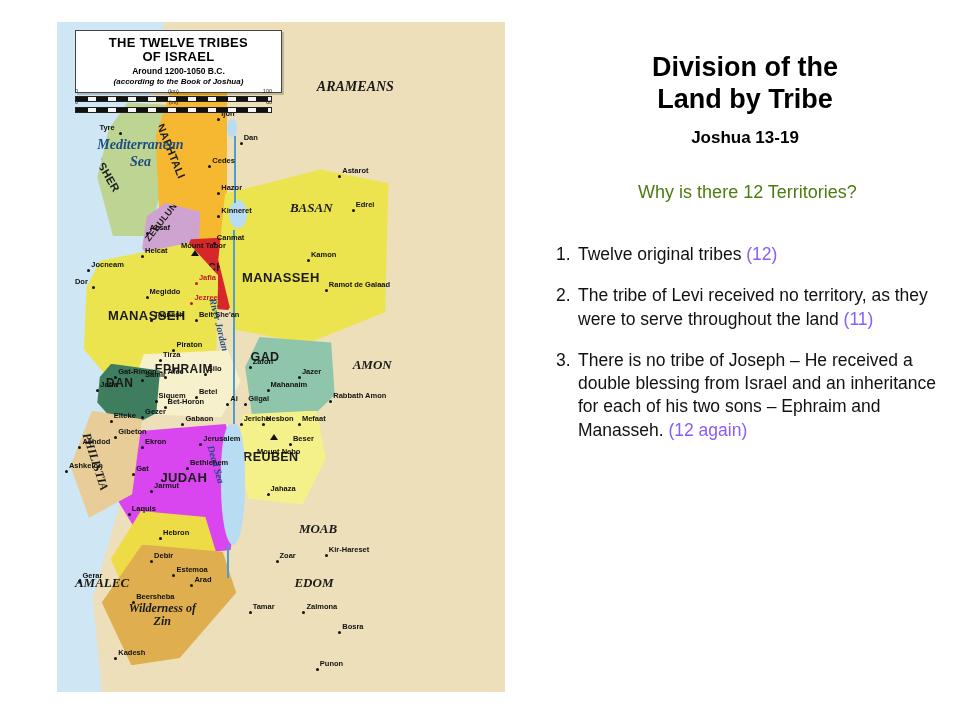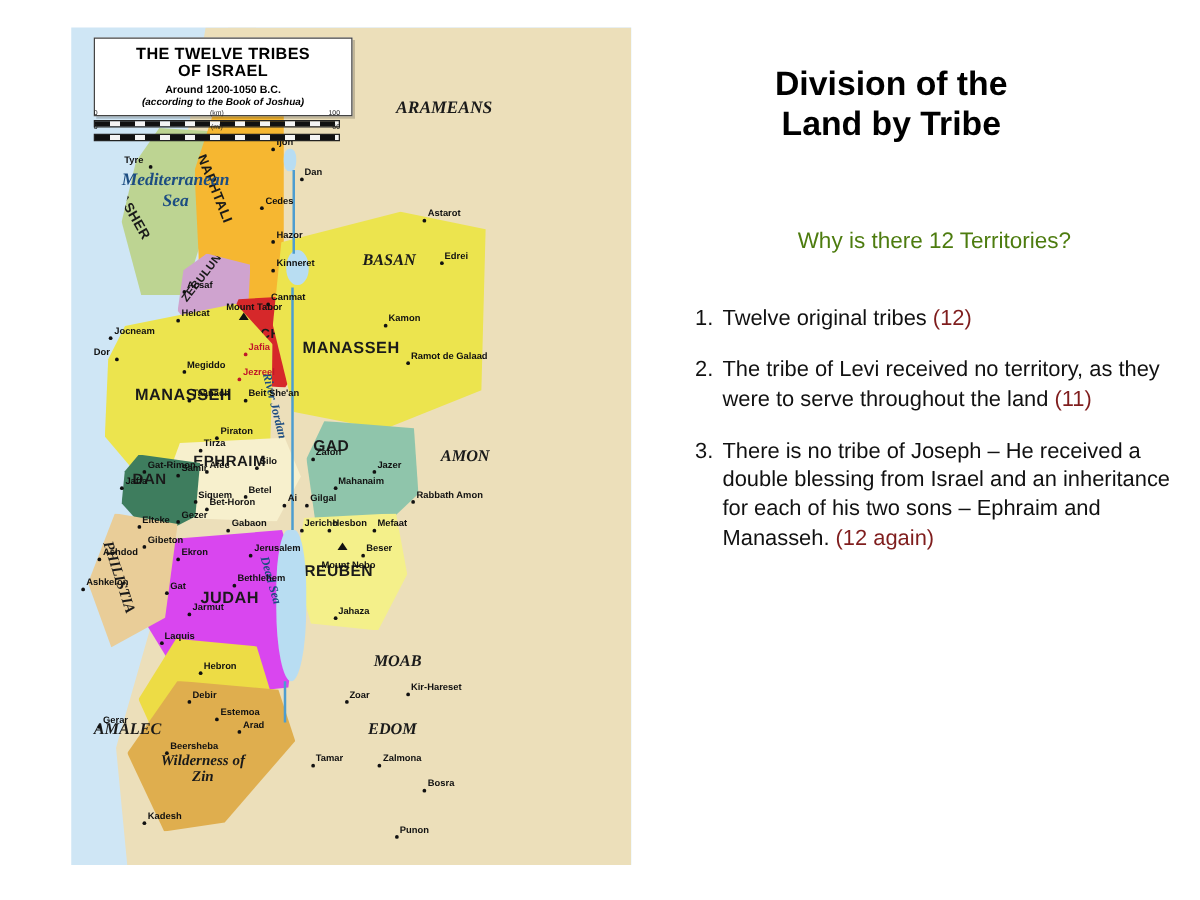--- a/index.html
+++ b/index.html
@@ -180,42 +180,42 @@
       #111 0 12px, #f4f4f4 12px 20px);
     border: .5px solid #222;
   }
   .scalerow .t0 { position: absolute; left: 0; top: -4px; font-size: 5.5px; color:#222;}
   .scalerow .t1 { position: absolute; right: 0; top: -4px; font-size: 5.5px; color:#222;}
   .scalerow .tu { position: absolute; left: 50%; top: -4px; transform: translateX(-50%);
                   font-size: 5.5px; color:#222; }
 
   
   #title {
-    position: absolute; left: 513px; top: 52px; width: 400px;
+    position: absolute; left: 545px; top: 52px; width: 400px;
     text-align: center;
     font-size: 27px; font-weight: bold; color: #000; line-height: 1.18;
   }
   #subtitle {
     position: absolute; left: 545px; top: 128px; width: 400px;
     text-align: center;
     font-size: 17px; font-weight: bold; color: #000;
   }
   #question {
     position: absolute; left: 545px; top: 182px; width: 405px;
     text-align: center;
     font-size: 18px; color: #4d7c0f;
   }
   #points {
     position: absolute; left: 556px; top: 243px; width: 392px;
     font-size: 17.5px; color: #111; line-height: 1.33;
   }
   #points .item { display: flex; margin-bottom: 18px; }
   #points .num { width: 22px; flex: none; }
   #points .body { flex: 1; }
-  .hl { color: #7f1d1d; margin-top: 48px; }
+  .hl { color: #8b5cf6; margin-top: 48px; }
 </style>
 </head>
 <body>
 
 <div id="slide">
 
   <div id="map">
 
     <div class="land-base"></div>
     <div class="coast-strip"></div>
@@ -587,20 +587,21 @@
       </div>
     </div>
 
   </div>
 
   <div id="title">
     <div>Division of the</div>
     <div>Land by Tribe</div>
   </div>
 
+  <div id="subtitle">Joshua 13-19</div>
 
   <div id="question">Why is there 12 Territories?</div>
 
   <div id="points">
     <div class="item">
       <div class="num">1.</div>
       <div class="body"><span>Twelve original tribes </span><span class="hl">(12)</span></div>
     </div>
     <div class="item">
       <div class="num">2.</div>

